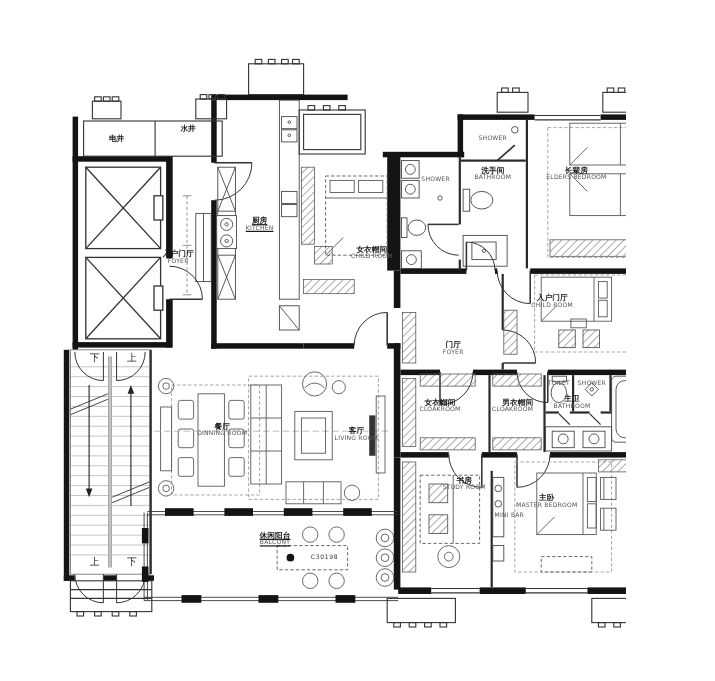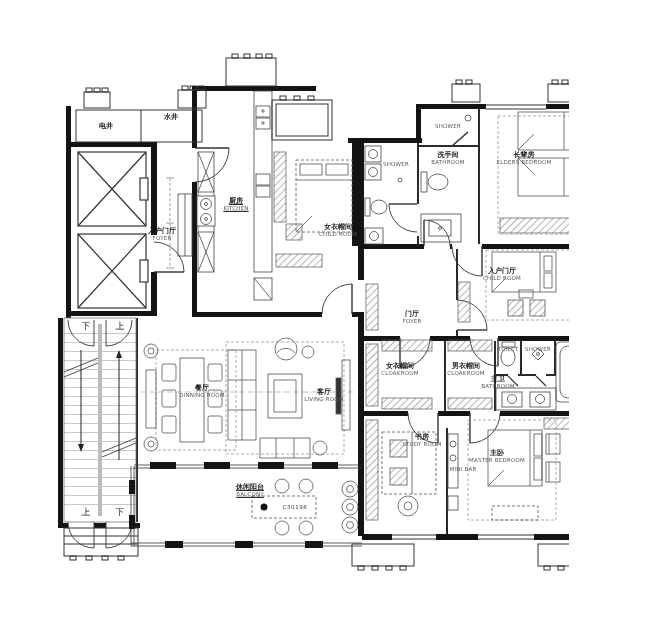--- a/index.html
+++ b/index.html
@@ -602,31 +602,31 @@
       <span class="en">FOYER</span>
     </div>
     <div class="room-label " style="left: 502px; top: 274px;">
       <span class="cn">入户门厅</span>
       <span class="en">CHILD ROOM</span>
     </div>
     <div class="room-label " style="left: 400px; top: 369px;">
       <span class="cn">女衣帽间</span>
       <span class="en">CLOAKROOM</span>
     </div>
-    <div class="room-label " style="left: 466px; top: 369px;">
+    <div class="room-label " style="left: 466px; top: 369px; text-align: right;">
       <span class="cn">男衣帽间</span>
       <span class="en">CLOAKROOM</span>
     </div>
     <div class="room-label " style="left: 508px; top: 349px;">
       <span class="en">TOILET</span>
     </div>
     <div class="room-label " style="left: 538px; top: 349px;">
       <span class="en">SHOWER</span>
     </div>
-    <div class="room-label " style="left: 498px; top: 366px; margin-top: 16px;">
+    <div class="room-label " style="left: 520px; top: 366px;">
       <span class="cn">主卫</span>
       <span class="en">BATHROOM</span>
     </div>
     <div class="room-label " style="left: 202px; top: 391px;">
       <span class="cn">餐厅</span>
       <span class="en">DINNING ROOM</span>
     </div>
     <div class="room-label " style="left: 324px; top: 395px;">
       <span class="cn">客厅</span>
       <span class="en">LIVING ROOM</span>

